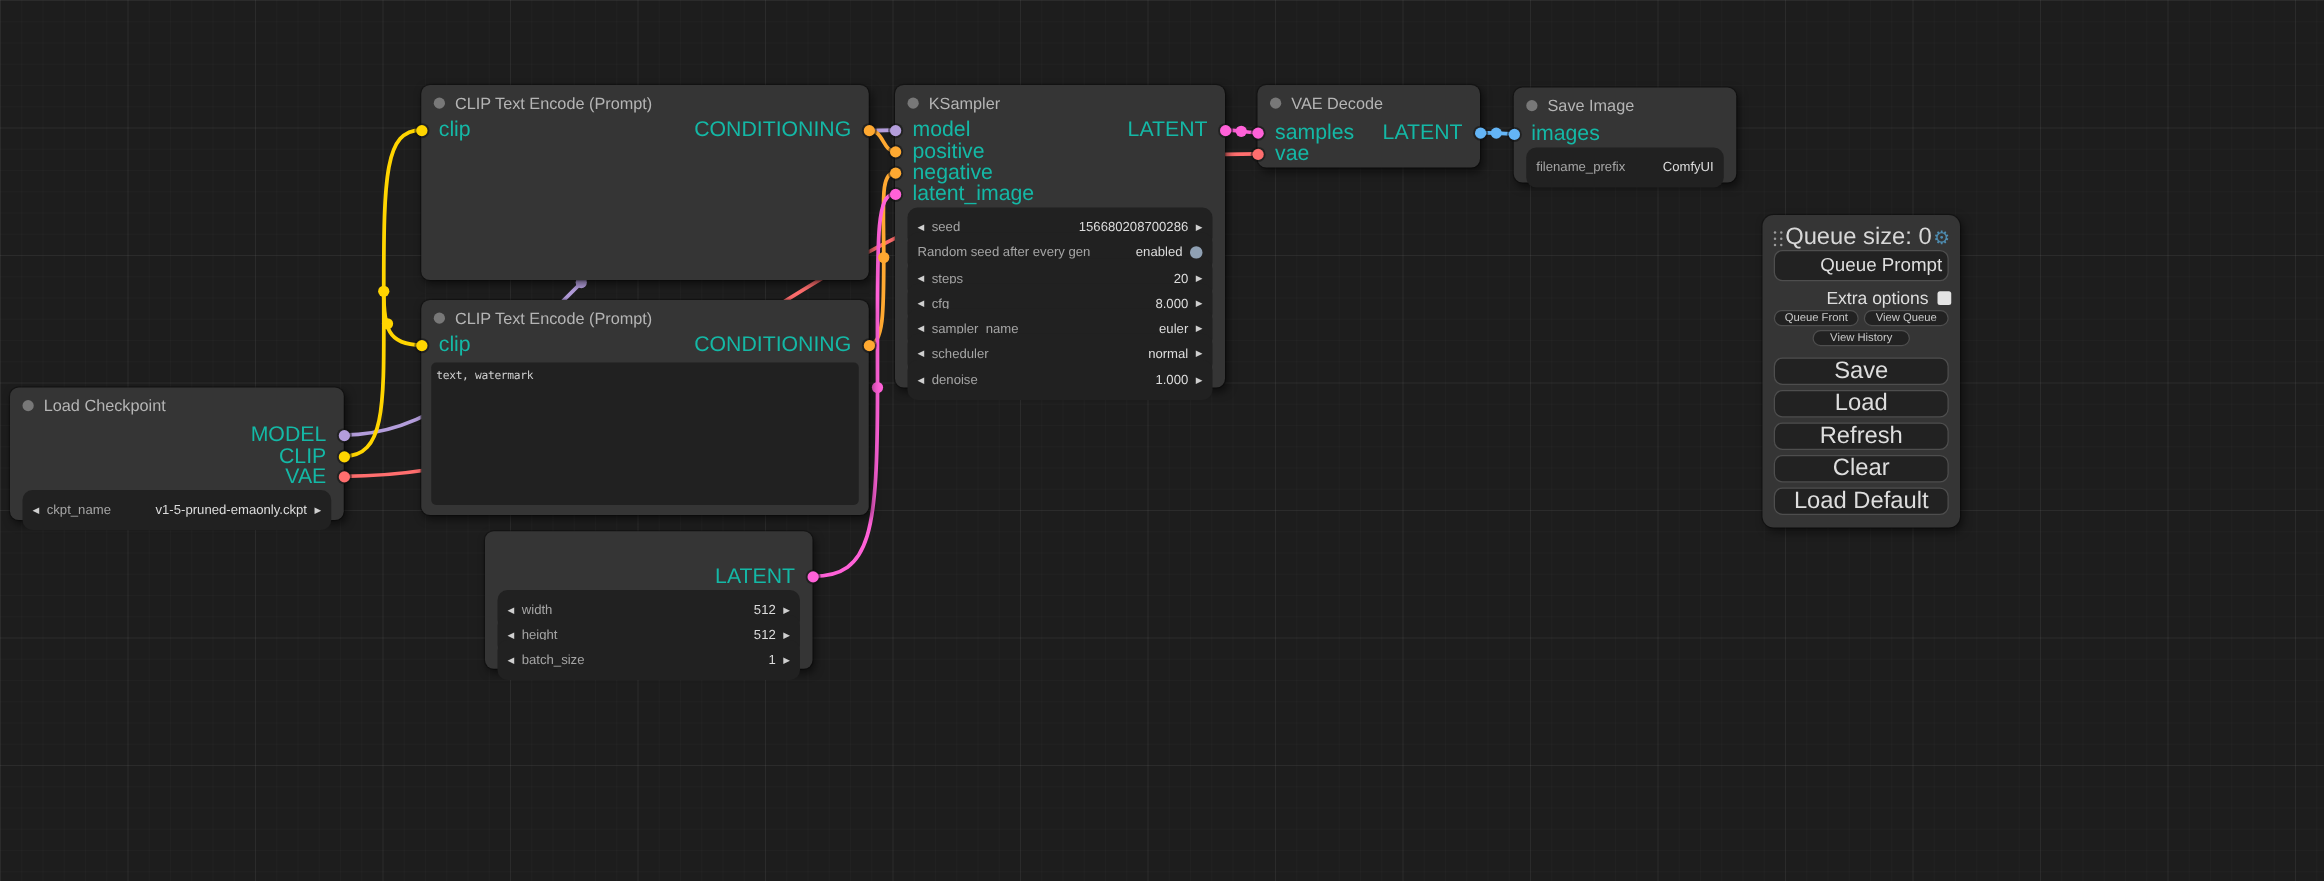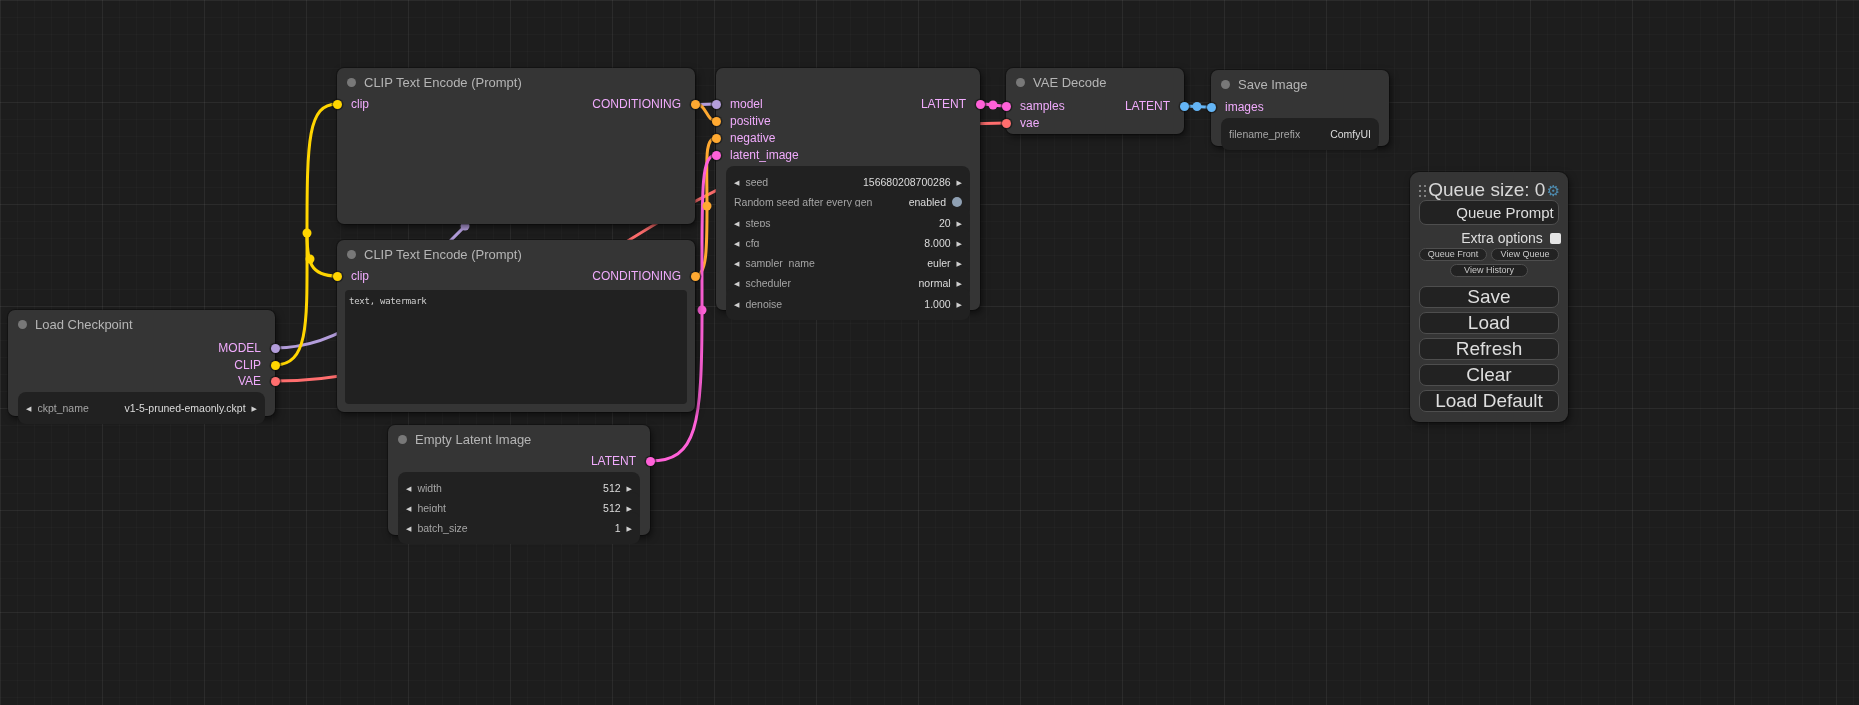--- a/index.html
+++ b/index.html
@@ -19,21 +19,21 @@
   .wires path { fill:none; stroke-width:3; stroke-linecap:round; }
 
   .node {
     position:absolute; background:#353535; border-radius:7px;
     box-shadow:2px 3px 7px rgba(0,0,0,.55), 0 0 0 1px rgba(0,0,0,.25);
     z-index:2;
   }
   .node-title { display:flex; align-items:center; gap:8px; padding:7px 10px 4px; font-size:13px; color:#b5b5b5; }
   .cdot { width:9px; height:9px; border-radius:50%; background:#787878; flex:none; }
 
-  .slot { position:absolute; font-size:12px; color:#f0abfc; height:14px; line-height:14px; white-space:nowrap; }
+  .slot { position:absolute; font-size:17px; color:#14b8a6; height:14px; line-height:14px; white-space:nowrap; }
   .slot.in { left:14px; }
   .slot.out { right:14px; text-align:right; }
   .port { position:absolute; width:9px; height:9px; border-radius:50%; z-index:3;
           box-shadow:0 0 0 1.5px rgba(15,15,15,.5); }
   .port.in { left:-4.5px; }
   .port.out { right:-4.5px; }
 
   .widget {
     position:absolute; left:10px; right:10px; height:15px;
     background:#212121; border-radius:8px;
@@ -140,24 +140,20 @@
     <span>CLIP Text Encode (Prompt)</span>
   </div>
   <div class="slot in" style="top:29px"><span>clip</span></div>
   <div class="slot out" style="top:29px"><span>CONDITIONING</span></div>
   <span class="port in" style="top: 32px; background-color: rgb(255, 213, 0);"></span>
   <span class="port out" style="top: 32px; background-color: rgb(255, 169, 49);"></span>
   <div class="textbox">text, watermark</div>
 </div>
 
 <div class="node" style="left:388px; top:425px; width:262px; height:110px;">
-  <div class="node-title">
-    <span class="cdot"></span>
-    <span>Empty Latent Image</span>
-  </div>
   <div class="slot out" style="top:29px"><span>LATENT</span></div>
   <span class="port out" style="top: 32px; background-color: rgb(255, 97, 216);"></span>
   <div class="widget" style="top:47px">
     <span class="warrow">◀</span>
     <span>width</span>
     <span class="val">512</span>
     <span class="warrow">▶</span>
   </div>
   <div class="widget" style="top:67px">
     <span class="warrow">◀</span>
@@ -167,20 +163,24 @@
   </div>
   <div class="widget" style="top:87px">
     <span class="warrow">◀</span>
     <span>batch_size</span>
     <span class="val">1</span>
     <span class="warrow">▶</span>
   </div>
 </div>
 
 <div class="node" style="left:716px; top:68px; width:264px; height:242px;">
+  <div class="node-title">
+    <span class="cdot"></span>
+    <span>KSampler</span>
+  </div>
   <div class="slot in" style="top:29px"><span>model</span></div>
   <div class="slot in" style="top:46px"><span>positive</span></div>
   <div class="slot in" style="top:63px"><span>negative</span></div>
   <div class="slot in" style="top:80px"><span>latent_image</span></div>
   <div class="slot out" style="top:29px"><span>LATENT</span></div>
   <span class="port in" style="top: 32px; background-color: rgb(179, 157, 219);"></span>
   <span class="port in" style="top: 49px; background-color: rgb(255, 169, 49);"></span>
   <span class="port in" style="top: 66px; background-color: rgb(255, 169, 49);"></span>
   <span class="port in" style="top: 83px; background-color: rgb(255, 97, 216);"></span>
   <span class="port out" style="top: 32px; background-color: rgb(255, 97, 216);"></span>

